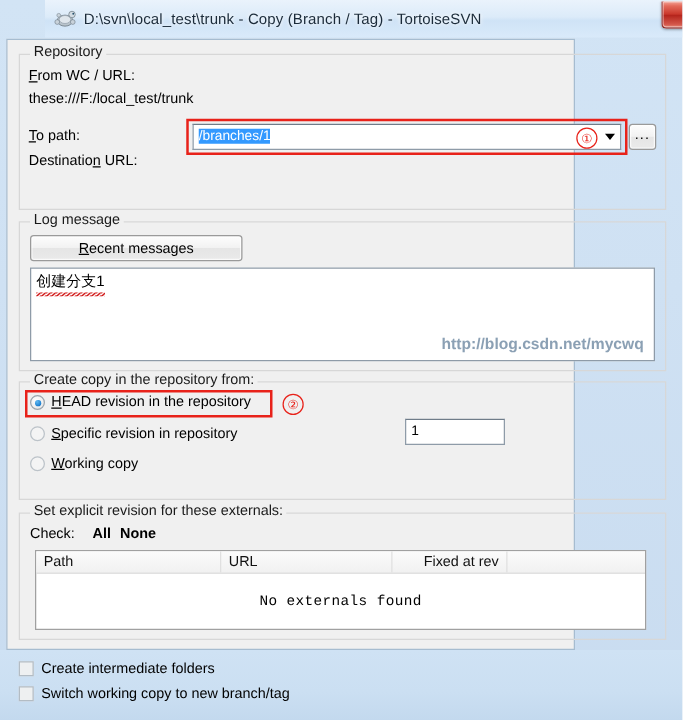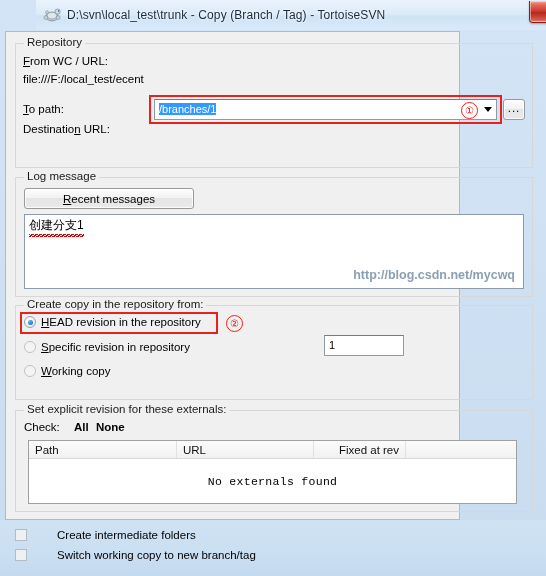--- a/index.html
+++ b/index.html
@@ -179,21 +179,20 @@
   .radio.dim { border-color: #bcc3c9; background: #f4f4f4; }
 
   
   .check-row {
     position: absolute;
     display: flex;
     align-items: center;
     white-space: nowrap;
     cursor: pointer;
     font-size: 11.5px;
-    gap: 24px;
   }
   .checkbox {
     width: 12px;
     height: 12px;
     box-sizing: border-box;
     background: #eef0f1;
     border: 1px solid #b3bcc4;
     margin-right: 6px;
     flex: 0 0 auto;
   }
@@ -339,21 +338,21 @@
     </div>
   </div>
 
   <div id="client">
 
     <div class="group" style="left:9px; top:11px; width:518px; height:125px;">
       <div class="glabel">Repository</div>
     </div>
 
     <div class="lbl" style="left:17px; top:23px;"><span class="acc">F</span>rom WC / URL:</div>
-    <div class="lbl" style="left:17px; top:41px;">file:///F:/local_test/ecent</div>
+    <div class="lbl" style="left:17px; top:41px;">these:///F:/local_test/trunk</div>
 
     <div class="lbl" style="left:17px; top:71px;"><span class="acc">T</span>o path:</div>
 
     <div class="winput" style="left:148px; top:67px; width:343px; height:21px;">
       <span class="sel-text">/branches/1</span>
     </div>
     <div class="combo-arrow" style="left:478px; top:75px;"></div>
 
     <div class="btn" style="left:497px; top:67px; width:22px; height:21px; letter-spacing:1px; padding-bottom:4px;">...</div>
 

